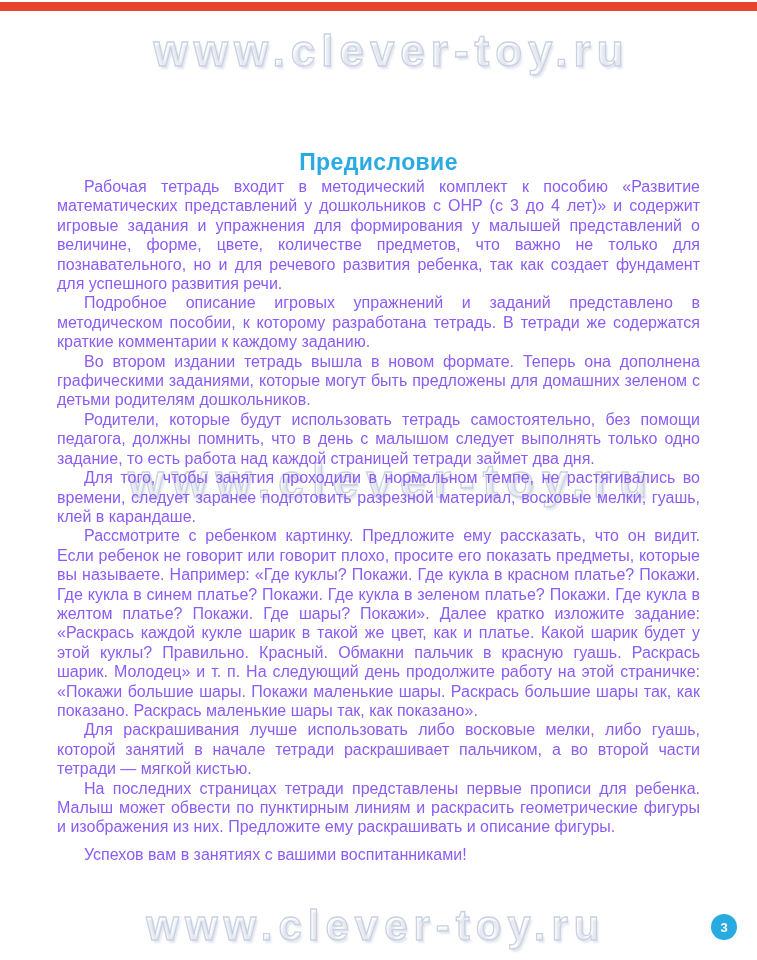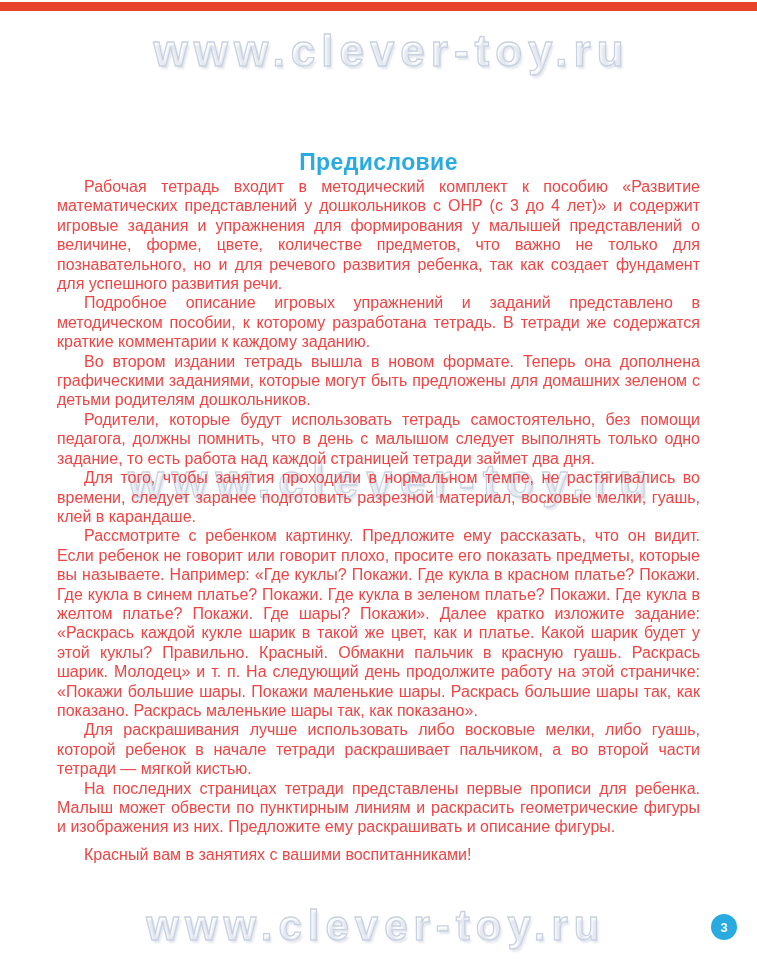--- a/index.html
+++ b/index.html
@@ -38,21 +38,21 @@
     text-align:center;
     font-size:23px; font-weight:bold;
     color:#29abe2;
     letter-spacing:0.4px;
     z-index:2;
   }
 
   .body-text {
     position:absolute; top:177px; left:57px; width:643px;
     font-size:16px; line-height:19.4px;
-    color:#ef4444;
+    color:#8b5cf6;
     z-index:2;
   }
   .body-text p {
     margin:0;
     text-indent:27px;
     text-align:justify;
   }
   .body-text p.closing {
     margin-top:8px;
     text-align:left;
@@ -81,22 +81,22 @@
 
   <h1 class="page-title">Предисловие</h1>
 
   <div class="body-text">
     <p>Рабочая тетрадь входит в методический комплект к пособию «Развитие математических представлений у дошкольников с ОНР (с 3 до 4 лет)» и содержит игровые задания и упражнения для формирования у малышей представлений о величине, форме, цвете, количестве предметов, что важно не только для познавательного, но и для речевого развития ребенка, так как создает фундамент для успешного развития речи.</p>
     <p>Подробное описание игровых упражнений и заданий представлено в методическом пособии, к которому разработана тетрадь. В тетради же содержатся краткие комментарии к каждому заданию.</p>
     <p>Во втором издании тетрадь вышла в новом формате. Теперь она дополнена графическими заданиями, которые могут быть предложены для домашних зеленом с детьми родителям дошкольников.</p>
     <p>Родители, которые будут использовать тетрадь самостоятельно, без помощи педагога, должны помнить, что в день с малышом следует выполнять только одно задание, то есть работа над каждой страницей тетради займет два дня.</p>
     <p>Для того, чтобы занятия проходили в нормальном темпе, не растягивались во времени, следует заранее подготовить разрезной материал, восковые мелки, гуашь, клей в карандаше.</p>
     <p>Рассмотрите с ребенком картинку. Предложите ему рассказать, что он видит. Если ребенок не говорит или говорит плохо, просите его показать предметы, которые вы называете. Например: «Где куклы? Покажи. Где кукла в красном платье? Покажи. Где кукла в синем платье? Покажи. Где кукла в зеленом платье? Покажи. Где кукла в желтом платье? Покажи. Где шары? Покажи». Далее кратко изложите задание: «Раскрась каждой кукле шарик в такой же цвет, как и платье. Какой шарик будет у этой куклы? Правильно. Красный. Обмакни пальчик в красную гуашь. Раскрась шарик. Молодец» и т. п. На следующий день продолжите работу на этой страничке: «Покажи большие шары. Покажи маленькие шары. Раскрась большие шары так, как показано. Раскрась маленькие шары так, как показано».</p>
-    <p>Для раскрашивания лучше использовать либо восковые мелки, либо гуашь, которой ребенок в начале тетради раскрашивает пальчиком, а во второй части тетради — мягкой кистью.</p>
+    <p>Для раскрашивания лучше использовать либо восковые мелки, либо гуашь, которой занятий в начале тетради раскрашивает пальчиком, а во второй части тетради — мягкой кистью.</p>
     <p>На последних страницах тетради представлены первые прописи для ребенка. Малыш может обвести по пунктирным линиям и раскрасить геометрические фигуры и изображения из них. Предложите ему раскрашивать и описание фигуры.</p>
-    <p class="closing">Красный вам в занятиях с вашими воспитанниками!</p>
+    <p class="closing">Успехов вам в занятиях с вашими воспитанниками!</p>
   </div>
 
   <div class="page-number-badge">
     <span>3</span>
   </div>
 
 </div>
 
 </body></html>

